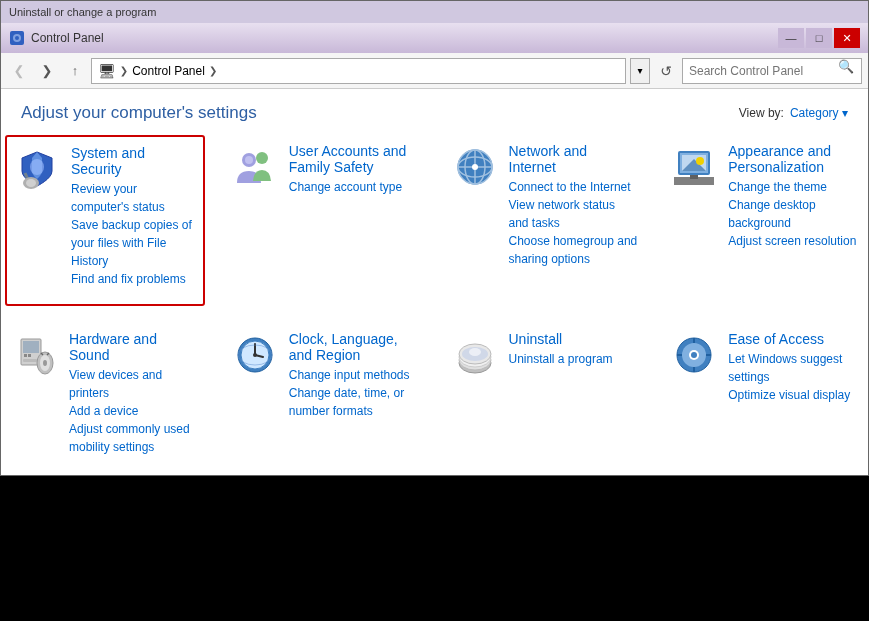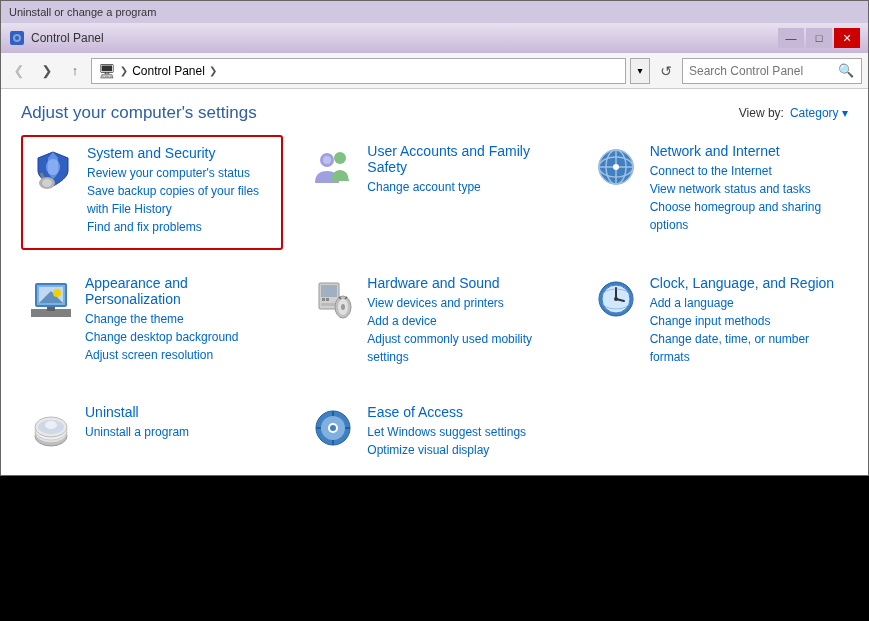--- a/index.html
+++ b/index.html
@@ -143,21 +143,20 @@
       justify-content: center;
       font-size: 14px;
       color: #555;
     }
     .search-box {
       width: 180px;
       height: 26px;
       border: 1px solid #aaa;
       background: #fff;
       display: flex;
-      align-items: center;
       padding: 0 6px;
       gap: 4px;
     }
     .search-box input {
       border: none;
       outline: none;
       font-size: 12px;
       width: 100%;
       background: transparent;
     }
@@ -198,22 +197,22 @@
     .view-by-label { color: #333; }
     .view-by-value {
       color: #0066cc;
       cursor: pointer;
       text-decoration: none;
     }
 
     
     .items-grid {
       display: grid;
-      grid-template-columns: 1fr 1fr 1fr;
-      padding: 4px 20px;
+      grid-template-columns: 1fr 1fr 1fr 1fr;
+      padding: 4px 4px;
       gap: 17px 20px;
       flex: 1;
       overflow-y: auto;
     }
 
     .category-item {
       display: flex;
       align-items: flex-start;
       padding: 8px 6px;
       gap: 10px;
@@ -419,21 +418,20 @@
         <circle cx="20" cy="20" r="14" fill="#d0e8ff"></circle>
         <circle cx="20" cy="20" r="14" fill="none" stroke="#4080c0" stroke-width="1"></circle>
         <line x1="20" y1="20" x2="20" y2="9" stroke="#333" stroke-width="2" stroke-linecap="round"></line>
         <line x1="20" y1="20" x2="28" y2="22" stroke="#333" stroke-width="2" stroke-linecap="round"></line>
         <circle cx="20" cy="20" r="2" fill="#333"></circle>
         <ellipse cx="20" cy="20" rx="17" ry="10" fill="none" stroke="#6090d0" stroke-width="1" opacity="0.5"></ellipse>
       </svg>
           </div>
           <div class="cat-text">
             <a class="cat-title" href="#">Clock, Language, and Region</a>
-            <a class="cat-link" href="#">Add a language</a>
             <a class="cat-link" href="#">Change input methods</a>
             <a class="cat-link" href="#">Change date, time, or number formats</a>
           </div>
         </div>
         <div class="category-item">
           <div class="cat-icon">
             <svg viewBox="0 0 40 40" xmlns="http://www.w3.org/2000/svg">
         <ellipse cx="20" cy="28" rx="16" ry="10" fill="#c0c0c0" stroke="#999" stroke-width="1"></ellipse>
         <ellipse cx="20" cy="25" rx="16" ry="10" fill="#e0e0e0" stroke="#bbb" stroke-width="1"></ellipse>
         <ellipse cx="20" cy="22" rx="16" ry="10" fill="#f0f0f0" stroke="#ccc" stroke-width="1"></ellipse>

